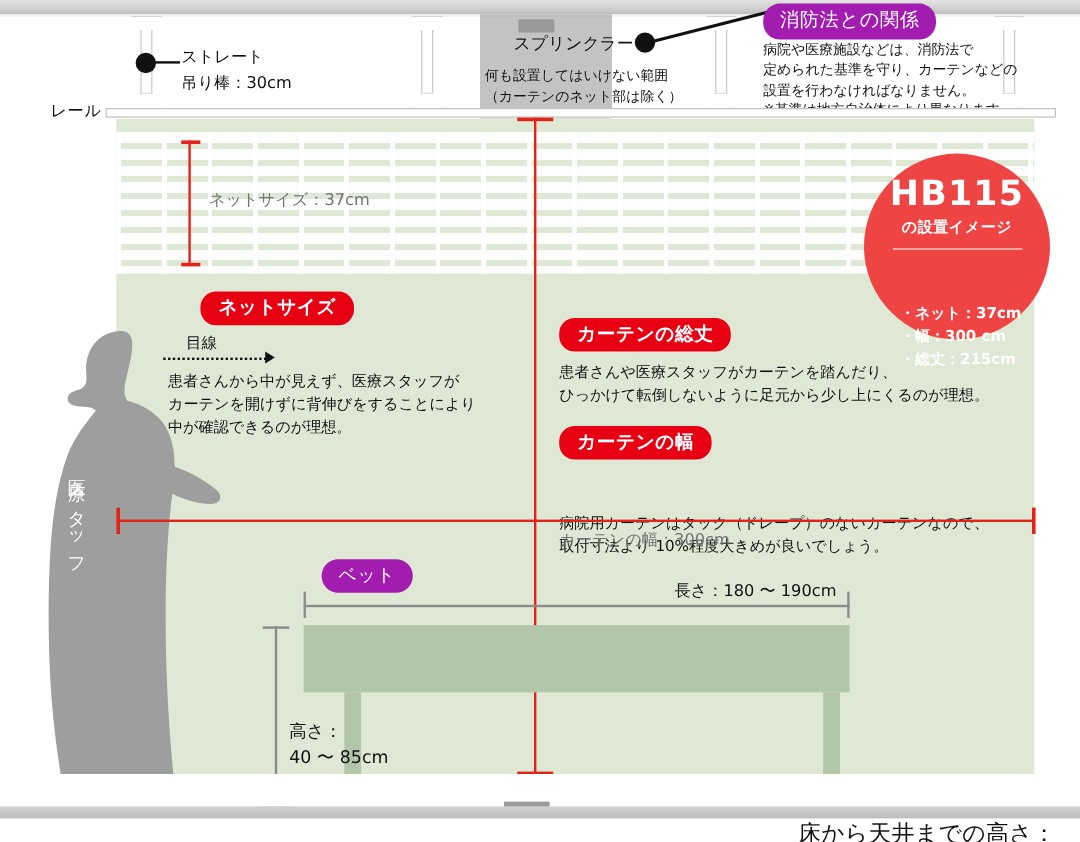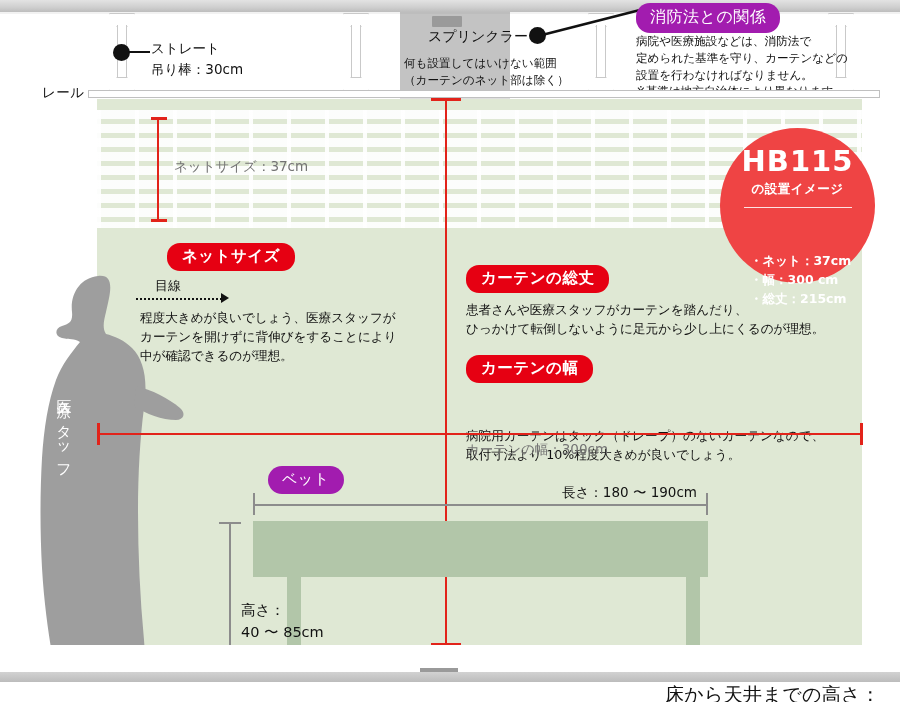--- a/index.html
+++ b/index.html
@@ -246,21 +246,21 @@
     <path fill="#9e9e9e" d="
       M108,118 C124,122 140,130 152,140 C158,145 156,152 148,152
       C134,152 118,146 106,138 Z"></path>
   </svg>
   <div class="abs staff-label">医療スタッフ</div>
 
   <div class="abs pill-red" style="left:147px;top:243px;margin-left:20px;">ネットサイズ</div>
   <div class="abs txt" style="left:155px;top:277px;font-size:13px;">目線</div>
   <div class="abs eye-dots" style="left:136px;top:298px;width:86px;"></div>
   <div class="abs eye-arrow" style="left:221px;top:293px;"></div>
-  <div class="abs txt txt-md" style="left:140px;top:308px;">程度大きめが良いでしょう、医療スタッフが
+  <div class="abs txt txt-md" style="left:140px;top:308px;">患者さんから中が見えず、医療スタッフが
 カーテンを開けずに背伸びをすることにより
 中が確認できるのが理想。</div>
 
   <div class="abs cap-h" style="left:431px;top:98px;width:30px;"></div>
   <div class="abs vline" style="left:445px;top:98px;height:547px;"></div>
   <div class="abs cap-h" style="left:431px;top:643px;width:30px;"></div>
 
   <div class="abs pill-red" style="left:466px;top:265px;">カーテンの総丈</div>
   <div class="abs txt txt-md" style="left:466px;top:300px;">患者さんや医療スタッフがカーテンを踏んだり、
 ひっかけて転倒しないように足元から少し上にくるのが理想。</div>

